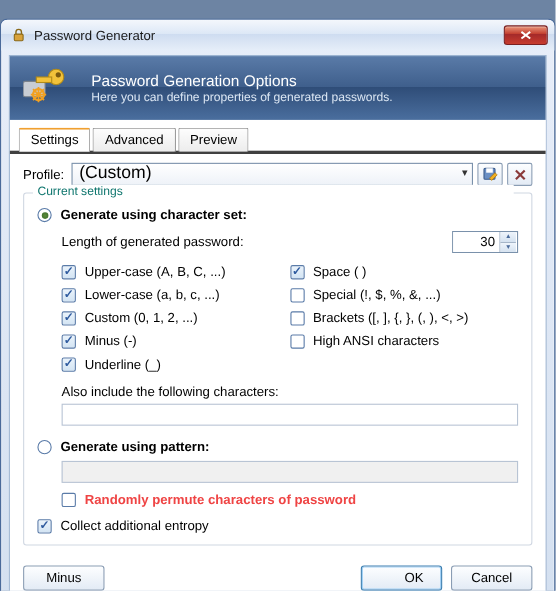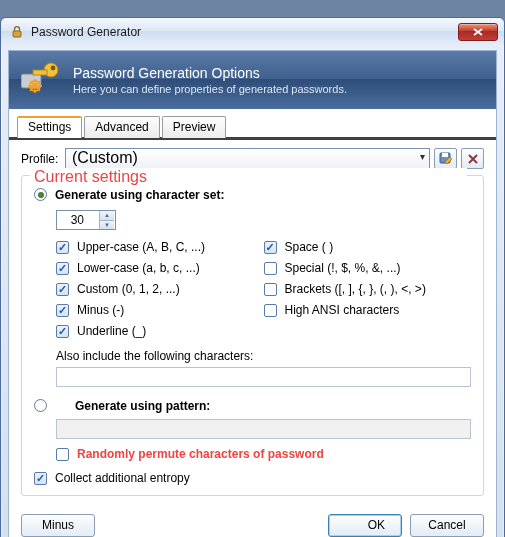--- a/index.html
+++ b/index.html
@@ -3,58 +3,58 @@
 <meta charset="utf-8">
 <style>
 * { box-sizing: border-box; margin: 0; padding: 0; }
 body { font-family: "Segoe UI", Tahoma, sans-serif; font-size: 12px; background: #6d84a3; width: 505px; height: 537px; overflow: hidden; }
 .window { width: 505px; height: 537px; background: linear-gradient(#e8eef9,#d4e0f0); border: 1px solid #4a6a9a; border-radius: 6px; display: flex; flex-direction: column; box-shadow: inset 0 0 0 1px rgba(255,255,255,.4); margin-top: 17px; }
 .titlebar { height: 28px; display: flex; align-items: center; padding: 0 4px 0 8px; background: linear-gradient(#f4f7fc,#dde8f6 45%,#cedcf0 46%,#e6eef9); border-radius: 6px 6px 0 0; }
 .titlebar .lock-icon { width: 16px; height: 16px; margin-right: 6px; display: flex; align-items: center; justify-content: center; }
 .titlebar .title { color: #1a1a1a; font-size: 12px; flex: 1; }
 .close-btn { width: 40px; height: 18px; margin-right: 2px; background: linear-gradient(#e9967a,#c0392b 45%,#a52a2a 46%,#c73c2e); border: 1px solid #7a2020; border-radius: 3px; color: #fff; display: flex; align-items: center; justify-content: center; font-size: 10px; cursor: pointer; box-shadow: inset 0 1px 0 rgba(255,255,255,.3); }
 .content { flex: 1; margin: 4px 7px 7px; background: #fff; border: 1px solid #9db4d1; display: flex; flex-direction: column; }
-.banner { height: 58px; background: linear-gradient(#5a7ba8,#3f5f8c 48%,#2f4d78 49%,#4a6e9e); display: flex; align-items: center; padding: 0 12px; position: relative; }
+.banner { height: 58px; background: linear-gradient(#5a7ba8,#3f5f8c 48%,#2f4d78 49%,#4a6e9e); display: flex; align-items: center; padding: 0 12px; position: relative; gap: 10px; }
 .banner-ico { width: 40px; height: 40px; margin-right: 12px; position: relative; }
 .banner-title { color: #fff; font-size: 14px; font-weight: 400; }
 .banner-sub { color: #dbe6f3; font-size: 11px; margin-top: 2px; }
 .tabs-row { display: flex; padding: 6px 8px 0; border-bottom: 3px solid #404040; background: #fff; }
 .tab { padding: 3px 10px 4px; border: 1px solid #9b9b9b; border-bottom: none; background: linear-gradient(#fdfdfd,#ececec); margin-right: 2px; border-radius: 2px 2px 0 0; cursor: pointer; font-size: 12px; position: relative; top: 1px; }
 .tab.active { background: #fff; border-top: 2px solid #f0a030; padding-top: 2px; z-index: 2; }
 .tab-body { flex: 1; padding: 8px 12px 4px; overflow: hidden; }
 .row { display: flex; align-items: center; margin-bottom: 6px; }
 .profile-label { width: 44px; }
 .profile-select { flex: 1; height: 21px; border: 1px solid #7a91ab; background: linear-gradient(#fff,#eef2f8); padding: 0 20px 0 6px; font-size: 16px; position: relative; cursor: pointer; }
 .profile-select::after { content: "▾"; position: absolute; right: 4px; top: 2px; color: #333; font-size: 10px; }
 .icon-btn { width: 23px; height: 21px; margin-left: 4px; border: 1px solid #8a9db4; background: linear-gradient(#fdfeff,#e3ebf5); border-radius: 2px; cursor: pointer; display: flex; align-items: center; justify-content: center; }
 .fieldset { border: 1px solid #d0d7e2; border-radius: 3px; padding: 10px 12px 10px 12px; margin-top: 2px; }
-.legend { position: relative; top: -18px; left: -4px; background: #fff; padding: 0 4px; height: 10px; margin-bottom: -8px; font-size: 16px; color: #ef4444; }
-.opt { display: flex; align-items: flex-start; margin-bottom: 8px; }
+.legend { position: relative; top: -18px; left: -4px; background: #fff; padding: 0 4px; height: 10px; margin-bottom: -8px; font-size: 11px; color: #0f766e; }
+.opt { display: flex; align-items: flex-end; margin-bottom: 8px; }
 .radio { width: 13px; height: 13px; border-radius: 50%; border: 1px solid #5a7ba8; margin-right: 8px; display: inline-flex; align-items: center; justify-content: center; background: #fff; }
 .radio.checked::after { content: ""; width: 6px; height: 6px; background: radial-gradient(#5a8a3a,#3a6a2a); border-radius: 50%; }
 .chk { width: 13px; height: 13px; border: 1px solid #5a7ba8; border-radius: 2px; margin-right: 8px; display: inline-flex; align-items: center; justify-content: center; background: #fff; flex-shrink:0; }
 .chk.checked { background: linear-gradient(#eaf3fb,#d3e4f3); }
 .chk.checked::after { content: "✓"; color: #2e5a9e; font-size: 11px; line-height: 11px; font-weight: bold; }
 .bold { font-weight: bold; }
 .indent { padding-left: 22px; }
 .two-col { display: flex; }
 .col { flex: 1; }
 .len-row { display: flex; align-items: center; margin-bottom: 10px; }
 .len-label { flex: 1; }
 .spinner { width: 60px; height: 20px; border: 1px solid #7a91ab; display: flex; }
-.spinner input { width: 42px; border: none; text-align: right; padding-right: 15px; font-size: 12px; outline: none; }
+.spinner input { width: 42px; border: none; text-align: right; padding-right: 4px; font-size: 12px; outline: none; }
 .spin-btns { width: 15px; display: flex; flex-direction: column; border-left: 1px solid #a5b5c8; }
 .spin-btns div { flex: 1; background: linear-gradient(#eef4fb,#d5e2f0); font-size: 6px; display: flex; align-items: center; justify-content: center; cursor: pointer; color: #4a6a9a; }
 .spin-btns div:first-child { border-bottom: 1px solid #a5b5c8; }
 .check-row { display: flex; align-items: center; margin-bottom: 7px; font-size: 12px; }
 .also-label { margin-top: 4px; margin-bottom: 4px; }
 .textline { width: 100%; height: 20px; border: 1px solid #b8c4d4; padding: 0 4px; background: #fff; }
 .textline.disabled { background: #f0f0f0; color: #888; }
 .pattern-block { margin-top: 12px; }
-.pattern-block .opt { margin-bottom: 6px; gap: 20px; }
+.pattern-block .opt { margin-bottom: 6px; }
 .entropy-row { margin-top: 10px; display: flex; align-items: center; }
 .footer { height: 40px; display: flex; align-items: center; padding: 0 12px; }
 .btn { height: 23px; border: 1px solid #8a9db4; background: linear-gradient(#fdfeff,#e3ebf5); border-radius: 3px; padding: 0 16px; font-size: 12px; cursor: pointer; min-width: 74px; }
 .btn.default { border: 1px solid #3c7fb1; box-shadow: 0 0 0 1px #a3d1f5 inset; text-align: right; }
 .spacer { flex: 1; }
 svg { display: block; }
 .muted { color: #ef4444; font-weight: bold; }
 </style>
 </head>
 <body>
@@ -122,20 +122,21 @@
       <div class="fieldset">
         <div class="legend">Current settings</div>
 
         <div class="opt">
           <span class="radio checked"></span>
           <span class="bold">Generate using character set:</span>
         </div>
 
         <div class="indent">
           <div class="len-row">
+            <span class="len-label">Length of generated password:</span>
             <div class="spinner">
               <input value="30" style="">
               <div class="spin-btns">
                 <div>▲</div>
                 <div>▼</div>
               </div>
             </div>
           </div>
 
           <div class="two-col">

